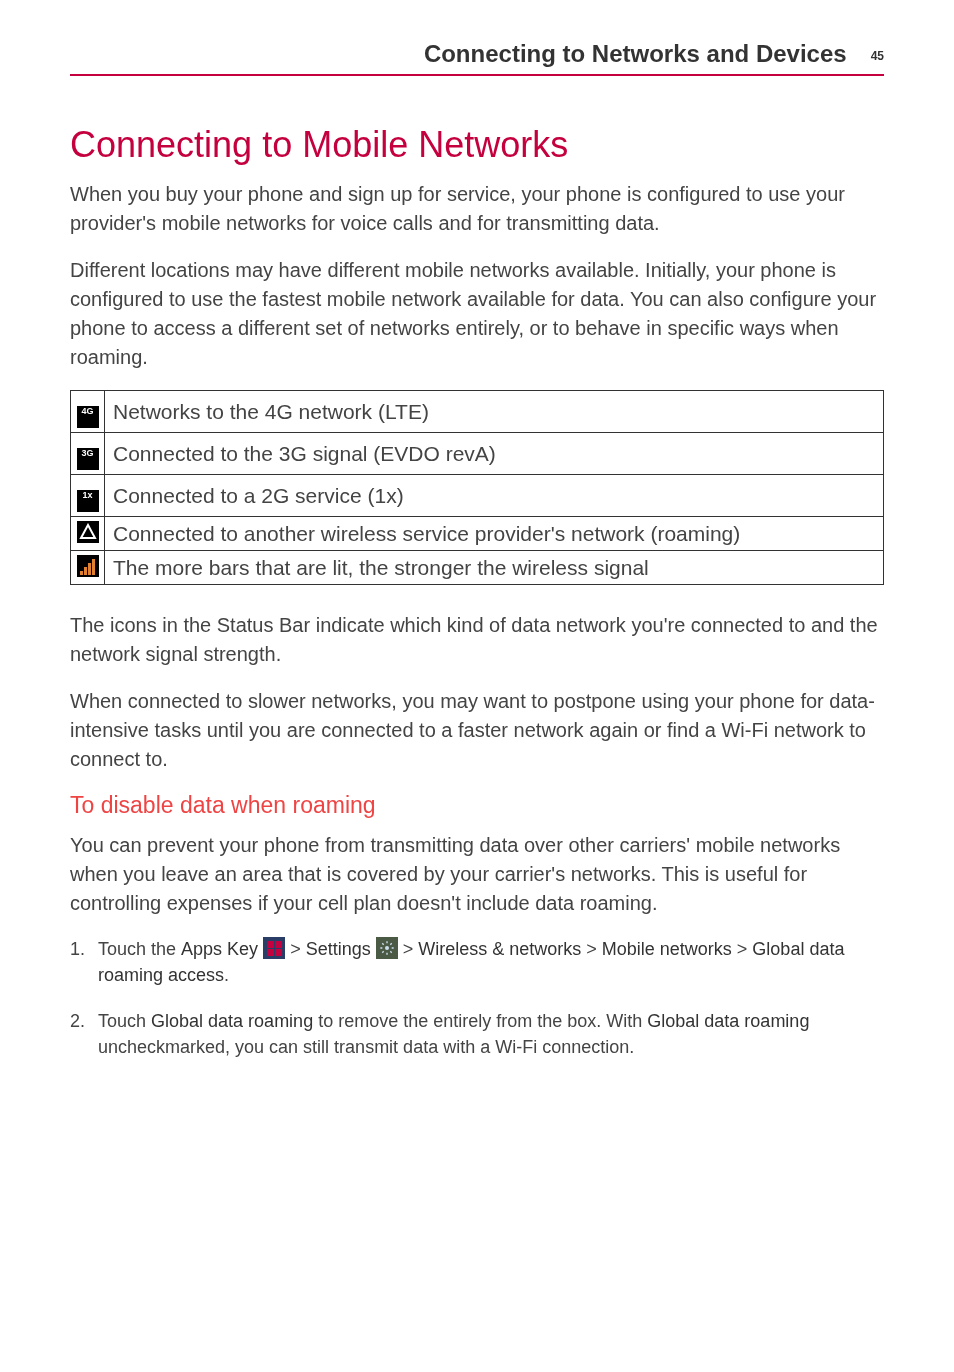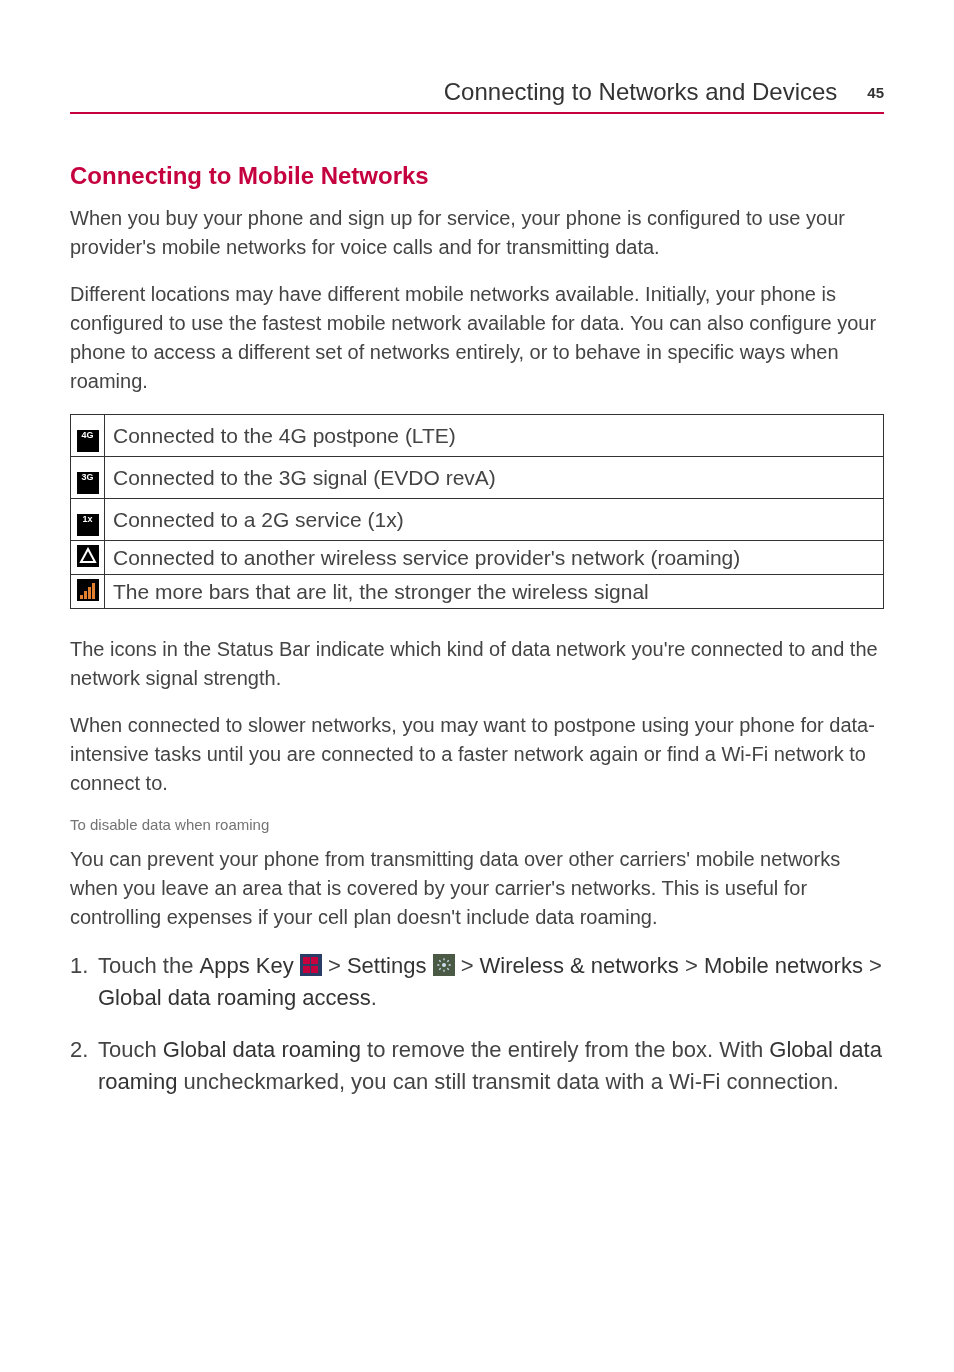--- a/index.html
+++ b/index.html
@@ -14,35 +14,34 @@
     display: flex;
     justify-content: flex-end;
     align-items: baseline;
     border-bottom: 2px solid #c5003e;
     padding-bottom: 6px;
     margin-bottom: 48px;
   }
   .header-title {
     font-size: 24px;
     color: #333;
-    font-weight: 400;
-    margin-top: 38px;
+    font-weight: 700;
   }
   .header-page {
-    font-size: 15px;
+    font-size: 12px;
     color: #333;
-    margin-left: 30px;
+    margin-left: 24px;
     font-weight: bold;
     position: relative;
     top: -2px;
   }
   h1 {
     color: #c5003e;
-    font-size: 24px;
-    font-weight: bold;
+    font-size: 36px;
+    font-weight: normal;
     margin-bottom: 14px;
   }
   .para {
     font-size: 20px;
     color: #444;
     line-height: 1.45;
     margin-bottom: 18px;
     font-weight: 300;
   }
   .icons-table {
@@ -97,34 +96,34 @@
   .icon-roam {
     display: inline-flex;
     width: 22px;
     height: 22px;
     align-items: center;
     justify-content: center;
     background: #000;
   }
   .icon-roam svg { display:block; }
   h2 {
-    color: #737373;
-    font-size: 15px;
+    color: #ef4444;
+    font-size: 23px;
     font-weight: 500;
     margin-bottom: 12px;
     margin-top: 6px;
   }
   ol {
     list-style: none;
     counter-reset: item;
     margin-top: 6px;
   }
   ol li {
     counter-increment: item;
-    font-size: 22px;
+    font-size: 18px;
     color: #444;
     line-height: 1.45;
     margin-bottom: 20px;
     padding-left: 28px;
     position: relative;
     font-weight: 300;
   }
   ol li::before {
     content: counter(item) ".";
     position: absolute;
@@ -157,21 +156,21 @@
 
 <h1>Connecting to Mobile Networks</h1>
 
 <p class="para">When you buy your phone and sign up for service, your phone is configured to use your provider's mobile networks for voice calls and for transmitting data.</p>
 <p class="para">Different locations may have different mobile networks available. Initially, your phone is configured to use the fastest mobile network available for data. You can also configure your phone to access a different set of networks entirely, or to behave in specific ways when roaming.</p>
 
 <table class="icons-table">
   <tbody>
       <tr>
     <td class="icon-cell"><span class="icon-box">4G</span></td>
-    <td>Connected to the 4G postpone (LTE)</td>
+    <td>Networks to the 4G network (LTE)</td>
   </tr>
   <tr>
     <td class="icon-cell"><span class="icon-box">3G</span></td>
     <td>Connected to the 3G signal (EVDO revA)</td>
   </tr>
   <tr>
     <td class="icon-cell"><span class="icon-box">1x</span></td>
     <td>Connected to a 2G service (1x)</td>
   </tr>
   <tr>

